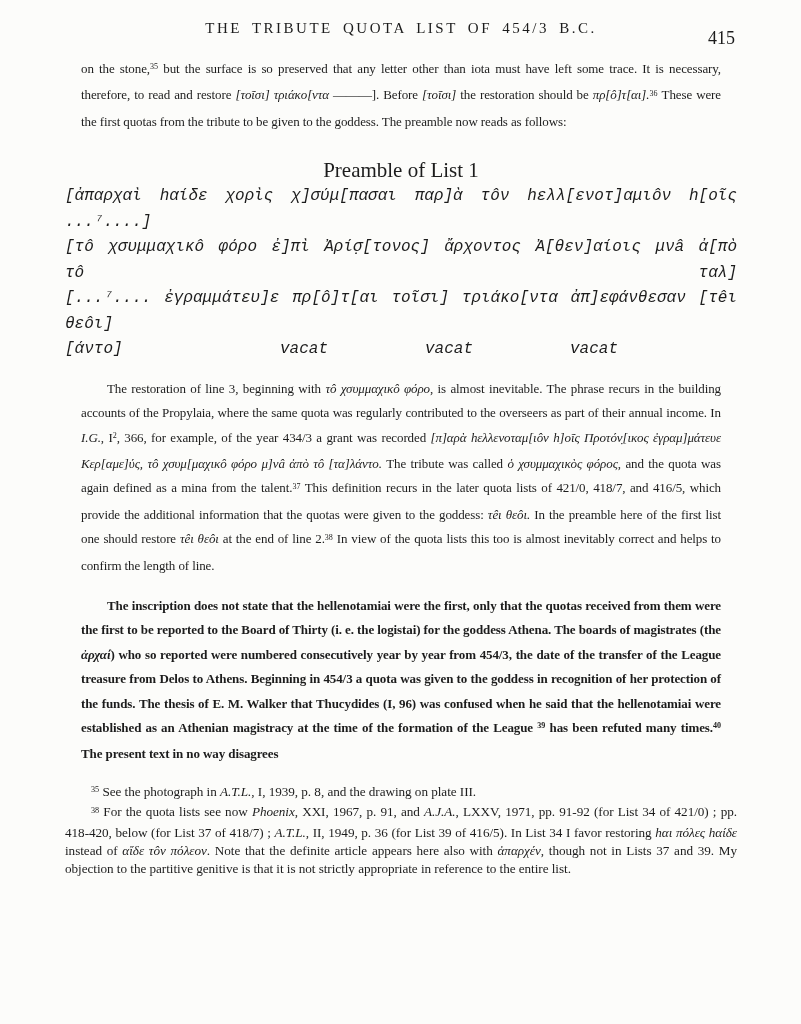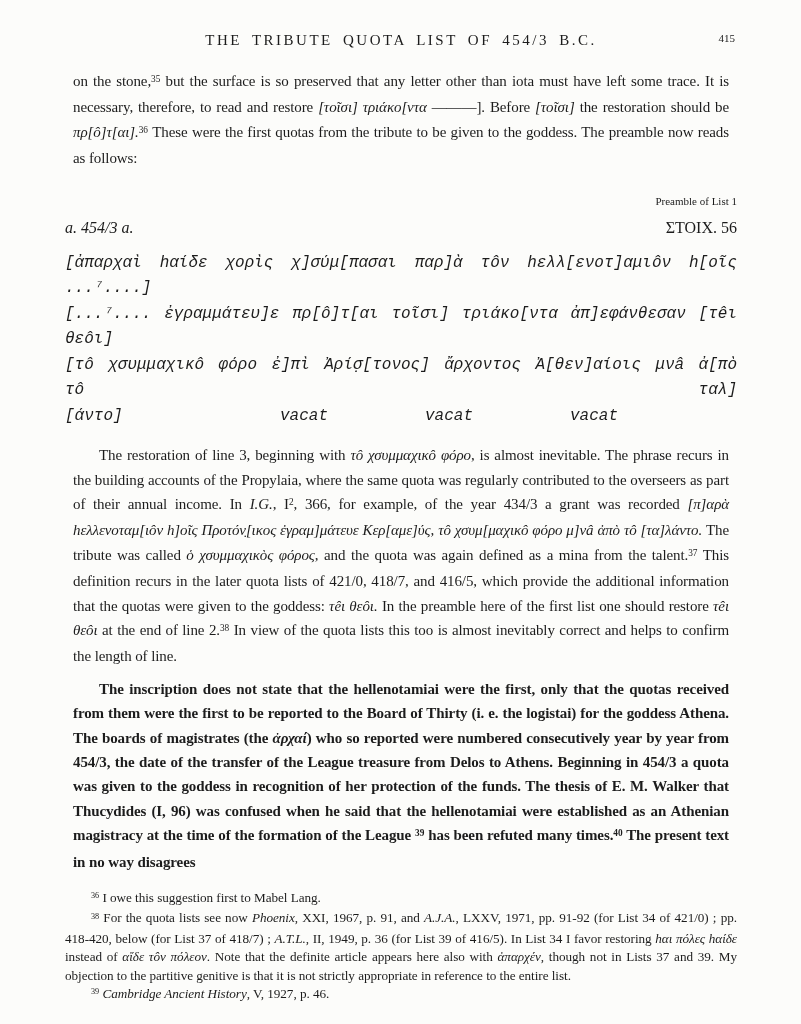--- a/index.html
+++ b/index.html
@@ -8,53 +8,53 @@
     background:#e9e9e7;
     font-family:"Liberation Serif","DejaVu Serif",serif;
   }
   .page{
     position:relative;
     width:801px;height:1024px;
     background:#fcfcfa;
     color:#1c1c1c;
     overflow:hidden;
     box-sizing:border-box;
-    padding:32px 64px 0 65px;
+    padding:20px 64px 0 65px;
   }
   
   .hdr{
     position:relative;
     text-align:center;
     font-size:15px;
     letter-spacing:2.5px;
     word-spacing:4px;
     margin-bottom:20px;
     white-space:nowrap;
   }
   .hdr .pagenum{
-    position:absolute;right:2px;top:0;
-    letter-spacing:0;word-spacing:0;font-size:11px;
+    position:absolute;right:2px;top:8px;
+    letter-spacing:0;word-spacing:0;font-size:18px;
   }
   
   .para{
-    font-size:15px;
+    font-size:13px;
     line-height:24.4px;
     text-align:justify;
-    margin:8px;
+    margin:16px;
     letter-spacing:-0.1px;
   }
   .para.indent{text-indent:26px;}
   .p2{margin-top:12px;}
   .p3{margin-top:0;font-weight:bold;}
   
   .preamble{margin-top:24px;margin-bottom:14px;}
   .pre-head{
-    text-align:right;
-    font-size:11px;
-    margin-bottom:12px;
+    text-align:center;
+    font-size:21px;
+    margin-bottom:1px;
   }
   .pre-meta{
     display:flex;
     justify-content:space-between;
     font-size:16px;
     margin-bottom:14px;
   }
   .pre-meta .date{font-style:italic;}
   .greek-block{font-size:16px;line-height:25.5px;font-family:Liberation Mono, monospace;}
   .greek-line{
@@ -100,39 +100,34 @@
 
   <div class="hdr">
     <span>THE TRIBUTE QUOTA LIST OF 454/3 B.C.</span>
     <span class="pagenum">415</span>
   </div>
 
   <p class="para"><span>on the stone,</span><span class="seg-sup">35</span><span> but the surface is so preserved that any letter other than iota must have left some trace. It is necessary, therefore, to read and restore </span><span class="seg-g">[τοῖσι] τριάκο[ντα</span><span> ———]. Before </span><span class="seg-g">[τοῖσι]</span><span> the restoration should be </span><span class="seg-g">πρ[ô]τ[αι].</span><span class="seg-sup">36</span><span> These were the first quotas from the tribute to be given to the goddess. The preamble now reads as follows:</span></p>
 
   <div class="preamble">
     <div class="pre-head">Preamble of List 1</div>
-    <div class="pre-meta">
-      <span class="date">a. 454/3 a.</span>
-      <span class="stoich">ΣΤΟΙΧ. 56</span>
-    </div>
     <div class="greek-block">
       <div class="greek-line">[ἀπαρχαὶ hαίδε χορὶς χ]σύμ[πασαι παρ]ὰ τôν hελλ[ενοτ]αμιôν h[οῖς ...⁷....]</div>
+      <div class="greek-line">[τô χσυμμαχικô φόρο ἐ]πὶ Ἀρίσ̣[τονος] ἄρχοντος Ἀ[θεν]αίοις μνâ ἀ[πὸ τô ταλ]</div>
       <div class="greek-line">[...⁷.... ἐγραμμάτευ]ε πρ[ô]τ[αι τοῖσι] τριάκο[ντα ἀπ]εφάνθεσαν [τêι θεôι]</div>
-      <div class="greek-line">[τô χσυμμαχικô φόρο ἐ]πὶ Ἀρίσ̣[τονος] ἄρχοντος Ἀ[θεν]αίοις μνâ ἀ[πὸ τô ταλ]</div>
       <div class="greek-line vacat-line">
         <span>[άντο]</span>
         <span class="vacat v1">vacat</span>
         <span class="vacat v2">vacat</span>
         <span class="vacat v3">vacat</span>
       </div>
     </div>
   </div>
 
   <p class="para indent p2"><span>The restoration of line 3, beginning with </span><span class="seg-g">τô χσυμμαχικô φόρο</span><span>, is almost inevitable. The phrase recurs in the building accounts of the Propylaia, where the same quota was regularly contributed to the overseers as part of their annual income. In </span><span class="seg-i">I.G.</span><span>, I</span><span class="seg-sup">2</span><span>, 366, for example, of the year 434/3 a grant was recorded </span><span class="seg-g">[π]αρὰ hελλενοταμ[ιôν h]οῖς Προτόν̣[ικος ἐγραμ]μάτευε Κερ[αμε]ύς, τô χσυμ[μαχικô φόρο μ]νâ ἀπὸ τô [τα]λάντο.</span><span> The tribute was called </span><span class="seg-g">ὁ χσυμμαχικὸς φόρος</span><span>, and the quota was again defined as a mina from the talent.</span><span class="seg-sup">37</span><span> This definition recurs in the later quota lists of 421/0, 418/7, and 416/5, which provide the additional information that the quotas were given to the goddess: </span><span class="seg-g">τêι θεôι.</span><span> In the preamble here of the first list one should restore </span><span class="seg-g">τêι θεôι</span><span> at the end of line 2.</span><span class="seg-sup">38</span><span> In view of the quota lists this too is almost inevitably correct and helps to confirm the length of line.</span></p>
   <p class="para indent p3"><span>The inscription does not state that the hellenotamiai were the first, only that the quotas received from them were the first to be reported to the Board of Thirty (i. e. the logistai) for the goddess Athena. The boards of magistrates (the </span><span class="seg-g">ἀρχαί</span><span>) who so reported were numbered consecutively year by year from 454/3, the date of the transfer of the League treasure from Delos to Athens. Beginning in 454/3 a quota was given to the goddess in recognition of her protection of the funds. The thesis of E. M. Walker that Thucydides (I, 96) was confused when he said that the hellenotamiai were established as an Athenian magistracy at the time of the formation of the League </span><span class="seg-sup">39</span><span> has been refuted many times.</span><span class="seg-sup">40</span><span> The present text in no way disagrees</span></p>
 
   <div class="footnotes">
-    <p class="fn"><span class="seg-sup">36</span><span> I owe this suggestion first to Mabel Lang.</span></p>
+    <p class="fn"><span class="seg-sup">35</span><span> See the photograph in </span><span class="seg-i">A.T.L.</span><span>, I, 1939, p. 8, and the drawing on plate III.</span></p>
     <p class="fn"><span class="seg-sup">38</span><span> For the quota lists see now </span><span class="seg-i">Phoenix</span><span>, XXI, 1967, p. 91, and </span><span class="seg-i">A.J.A.</span><span>, LXXV, 1971, pp. 91-92 (for List 34 of 421/0) ; pp. 418-420, below (for List 37 of 418/7) ; </span><span class="seg-i">A.T.L.</span><span>, II, 1949, p. 36 (for List 39 of 416/5). In List 34 I favor restoring </span><span class="seg-g">hαι πόλες hαίδε</span><span> instead of </span><span class="seg-g">αἴδε τôν πόλεον</span><span>. Note that the definite article appears here also with </span><span class="seg-g">ἀπαρχέν</span><span>, though not in Lists 37 and 39. My objection to the partitive genitive is that it is not strictly appropriate in reference to the entire list.</span></p>
-    <p class="fn"><span class="seg-sup">39</span><span> </span><span class="seg-i">Cambridge Ancient History</span><span>, V, 1927, p. 46.</span></p>
   </div>
 
 </div>
 
 </body></html>

